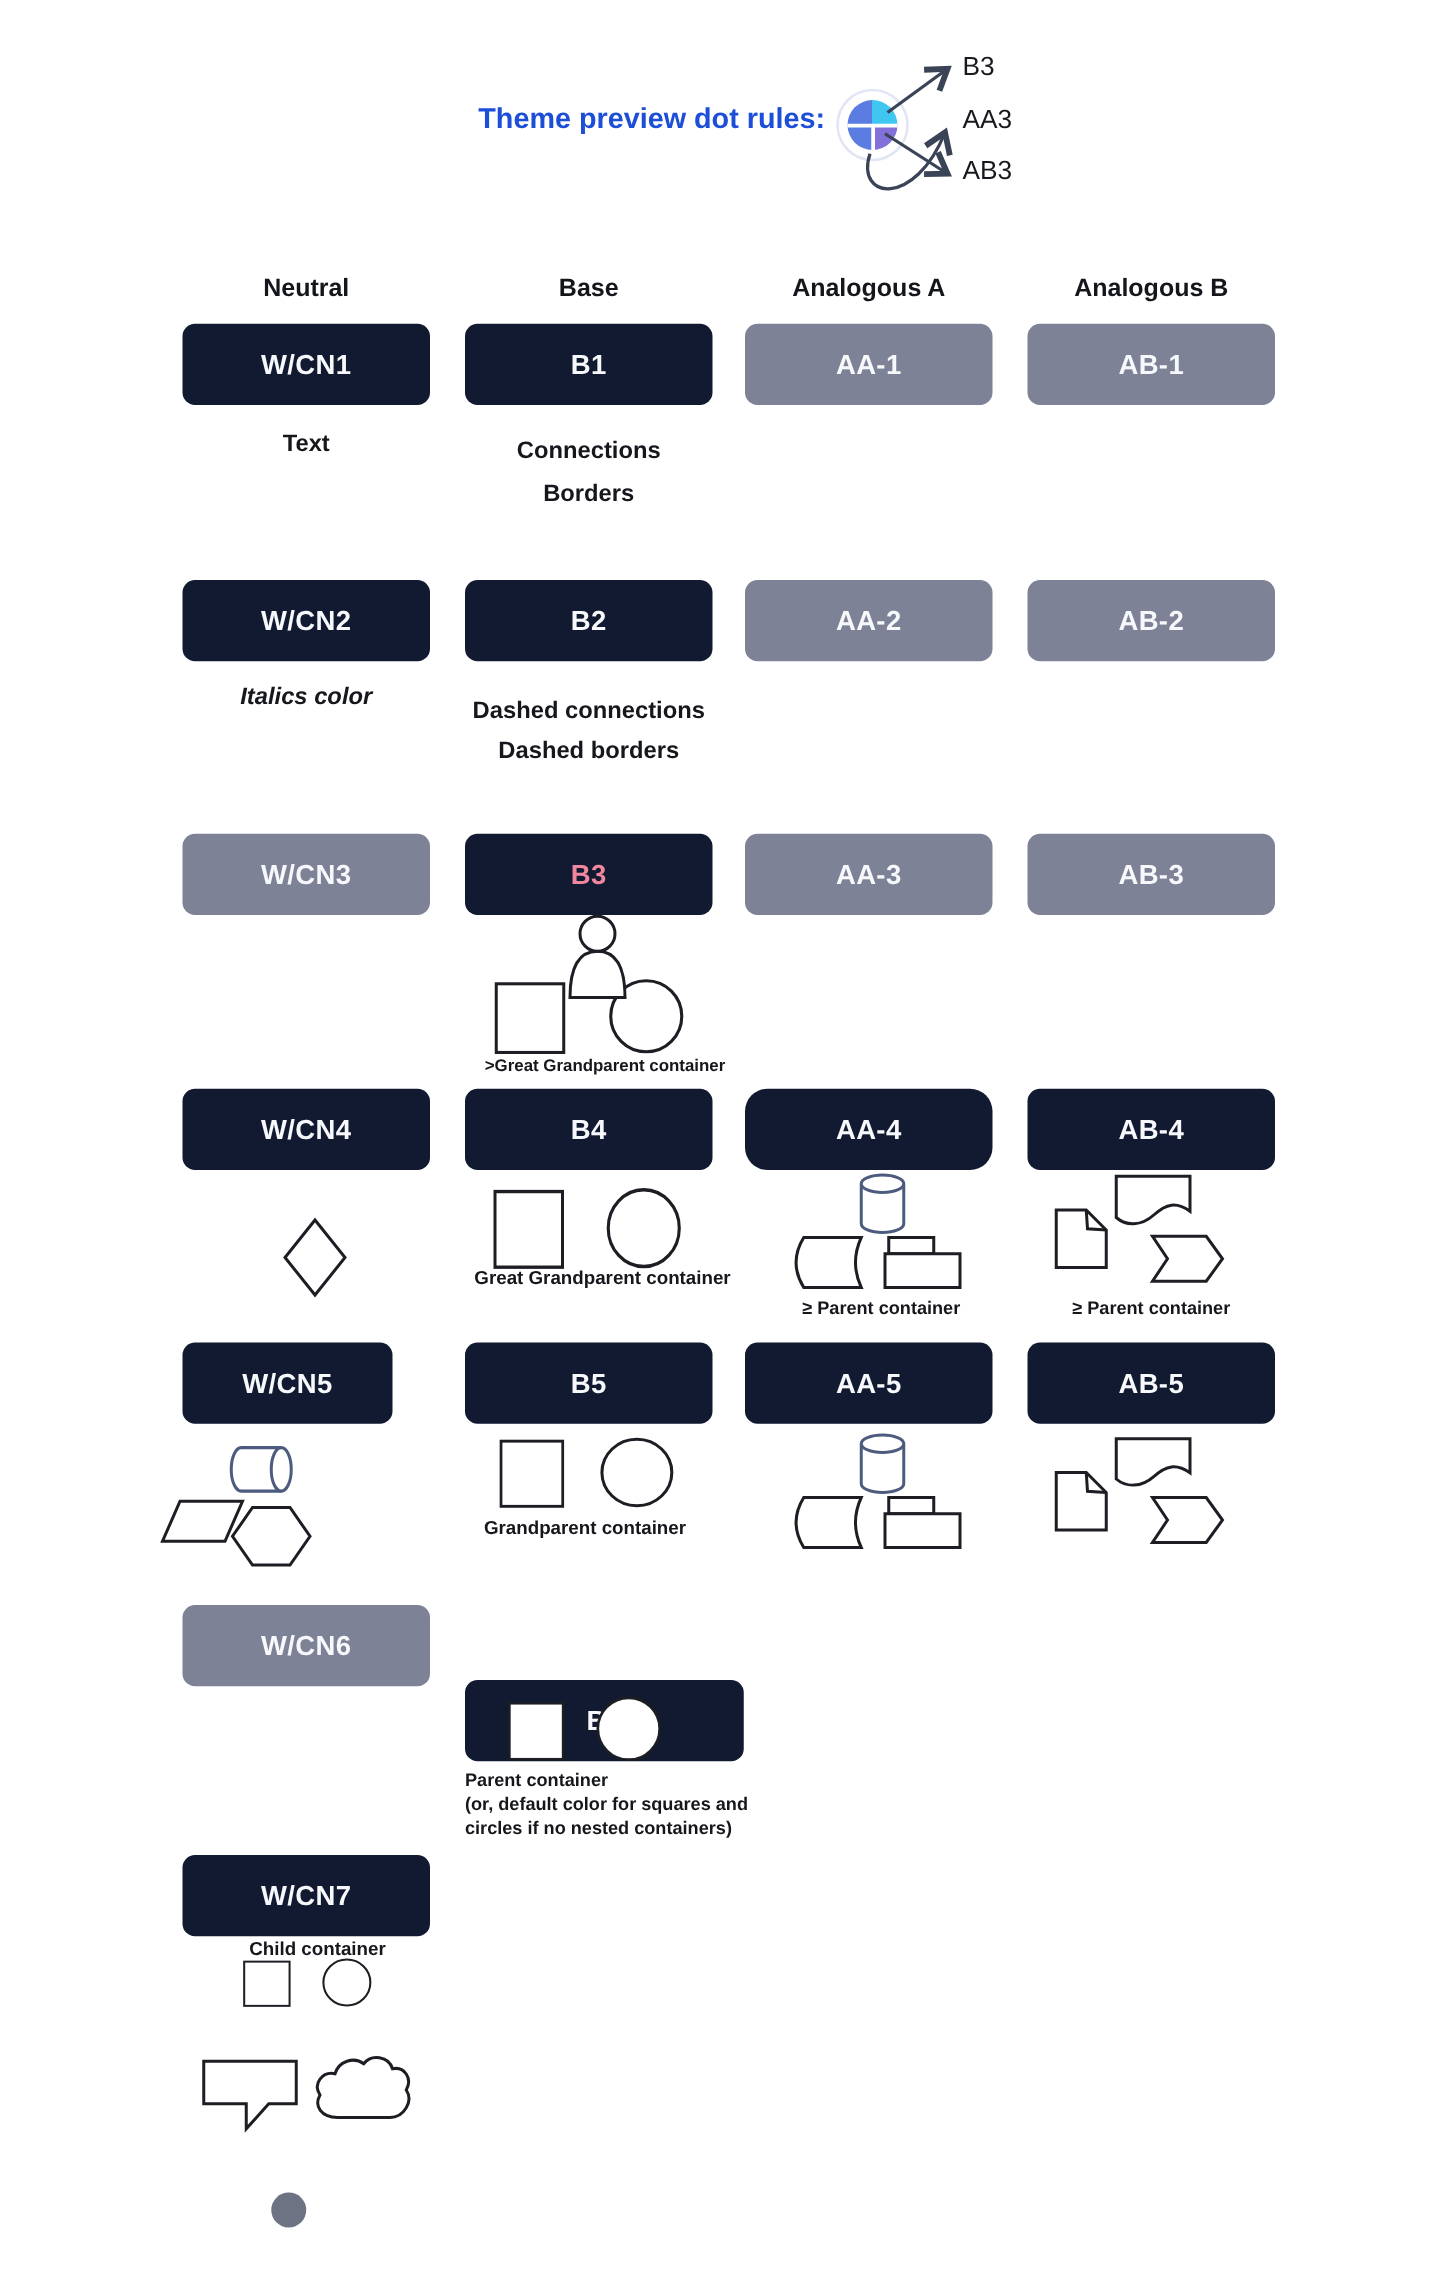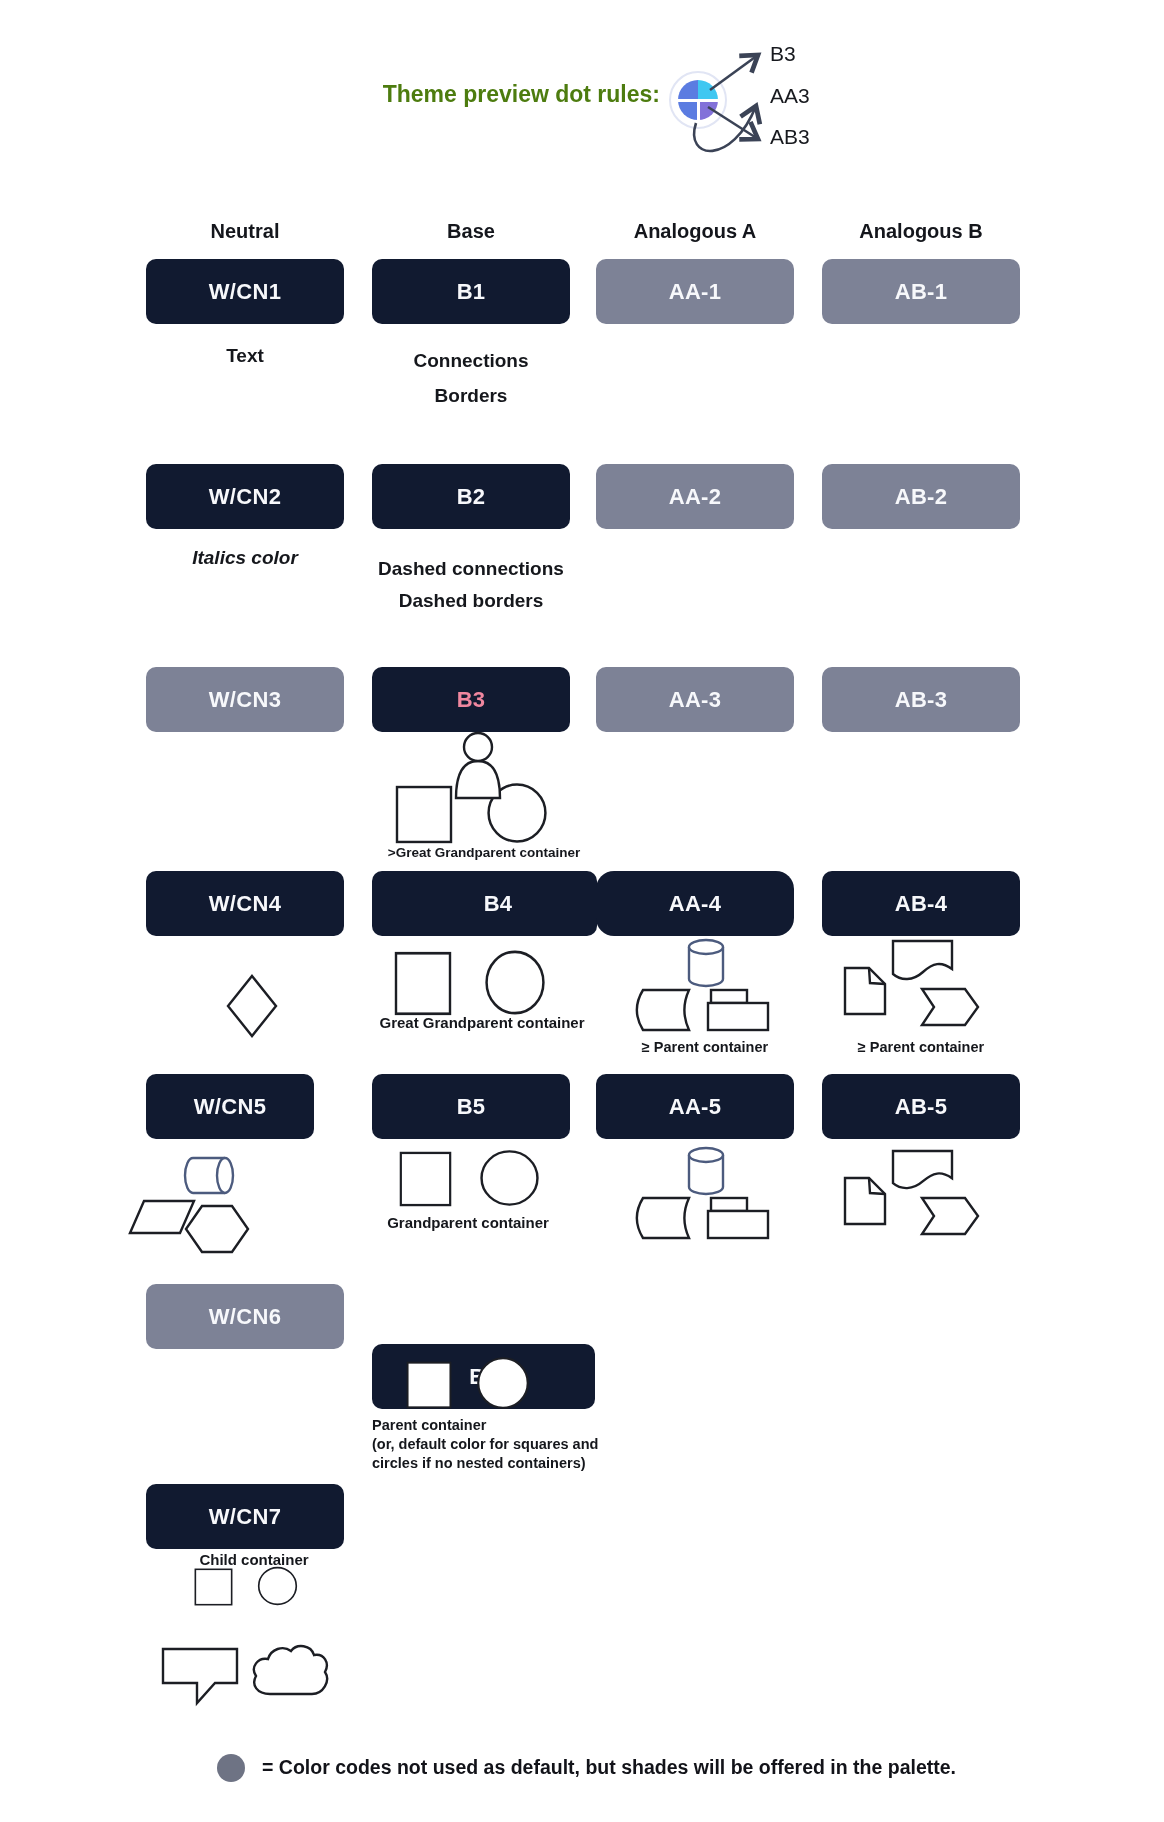--- a/index.html
+++ b/index.html
@@ -1,19 +1,19 @@
 <!DOCTYPE html>
 <html style="--dark: #111a30; --gray: #7d8296; --pink: #f0879f; --arrow: #3b4356;"><head>
 <meta charset="utf-8">
 <style>
   html,body{margin:0;padding:0;background:#ffffff;}
   body{font-family:"Liberation Sans","DejaVu Sans",sans-serif;}
   #canvas{position:relative;width:1164px;height:1822px;background:#fff;overflow:hidden;}
   .abs{position:absolute;}
-  .title{font-size:23px;font-weight:600;color:#4d7c0f;text-align:right;}
+  .title{font-size:23px;font-weight:600;color:#1d4ed8;text-align:right;}
   .dot-ring{border-radius:50%;background:#fff;}
   .dot-pie{position:absolute;left:7px;top:7px;width:40px;height:40px;border-radius:50%;}
   .pie-gap-h{position:absolute;left:0;right:0;top:calc(50% - 1.5px);height:3px;background:#fff;}
   .pie-gap-v{position:absolute;top:50%;bottom:0;left:calc(50% - 1.5px);width:3px;background:#fff;}
   .dot-label{font-size:21px;color:#17191e;white-space:nowrap;}
   .col-header{font-size:20px;font-weight:700;color:#14161c;text-align:center;}
   .pill{height:65px;border-radius:10px;display:flex;align-items:center;justify-content:center;
         font-size:22px;font-weight:700;color:#f7f8fb;letter-spacing:.3px;}
   .pill-dark{background:var(--dark);}
   .pill-gray{background:var(--gray);}
@@ -67,21 +67,21 @@
       <div class="abs pill pill-gray" style="left: 822px; top: 259px; width: 198px;">AB-1</div>
       <div class="abs pill pill-dark" style="left: 146px; top: 464px; width: 198px;">W/CN2</div>
       <div class="abs pill pill-dark" style="left: 372px; top: 464px; width: 198px;">B2</div>
       <div class="abs pill pill-gray" style="left: 596px; top: 464px; width: 198px; text-align: center;">AA-2</div>
       <div class="abs pill pill-gray" style="left: 822px; top: 464px; width: 198px;">AB-2</div>
       <div class="abs pill pill-gray" style="left: 146px; top: 667px; width: 198px;">W/CN3</div>
       <div class="abs pill pill-dark pill-accent" style="left: 372px; top: 667px; width: 198px;">B3</div>
       <div class="abs pill pill-gray" style="left: 596px; top: 667px; width: 198px;">AA-3</div>
       <div class="abs pill pill-gray" style="left: 822px; top: 667px; width: 198px;">AB-3</div>
       <div class="abs pill pill-dark" style="left: 146px; top: 871px; width: 198px;">W/CN4</div>
-      <div class="abs pill pill-dark" style="left: 372px; top: 871px; width: 198px; padding-left: 27px;">B4</div>
+      <div class="abs pill pill-dark" style="left: 372px; top: 871px; width: 198px;">B4</div>
       <div class="abs pill pill-dark" style="left: 596px; top: 871px; width: 198px; border-radius: 18px;">AA-4</div>
       <div class="abs pill pill-dark" style="left: 822px; top: 871px; width: 198px;">AB-4</div>
       <div class="abs pill pill-dark" style="left: 146px; top: 1074px; width: 168px;">W/CN5</div>
       <div class="abs pill pill-dark" style="left: 372px; top: 1074px; width: 198px;">B5</div>
       <div class="abs pill pill-dark" style="left: 596px; top: 1074px; width: 198px;">AA-5</div>
       <div class="abs pill pill-dark" style="left: 822px; top: 1074px; width: 198px;">AB-5</div>
       <div class="abs pill pill-gray" style="left: 146px; top: 1284px; width: 198px;">W/CN6</div>
       <div class="abs pill pill-dark" style="left: 372px; top: 1344px; width: 223px;">B6</div>
       <div class="abs pill pill-dark" style="left: 146px; top: 1484px; width: 198px;">W/CN7</div>
     </div>
@@ -310,15 +310,14 @@
       <div class="abs shape" style="left: 249px; top: 1641px;">
         <svg width="82" height="56" viewBox="0 0 82 56" preserveAspectRatio="none">
           <g fill="#ffffff" stroke="#1c1e24" stroke-width="2.4" stroke-miterlimit="6">
             <path d="M21 53 C8 53 2 44 7 35 C1 26 9 16 19 18 C22 8 34 4 42 10 C48 2 62 4 65 14 C75 12 81 22 76 31 C82 40 74 53 63 53 Z"></path>
           </g>
         </svg>
       </div>
     </div>
 
   <div class="abs footer-dot" style="left: 217px; top: 1754px; width: 28px; height: 28px; background: rgb(110, 115, 132);" id="footer-dot"></div>
-  <div class="abs footer-text" style="left:262px;top:1756px;">= Color codes not used as default, but shades will be offered in the palette.</div>
 
 </div>
 
 </body></html>

